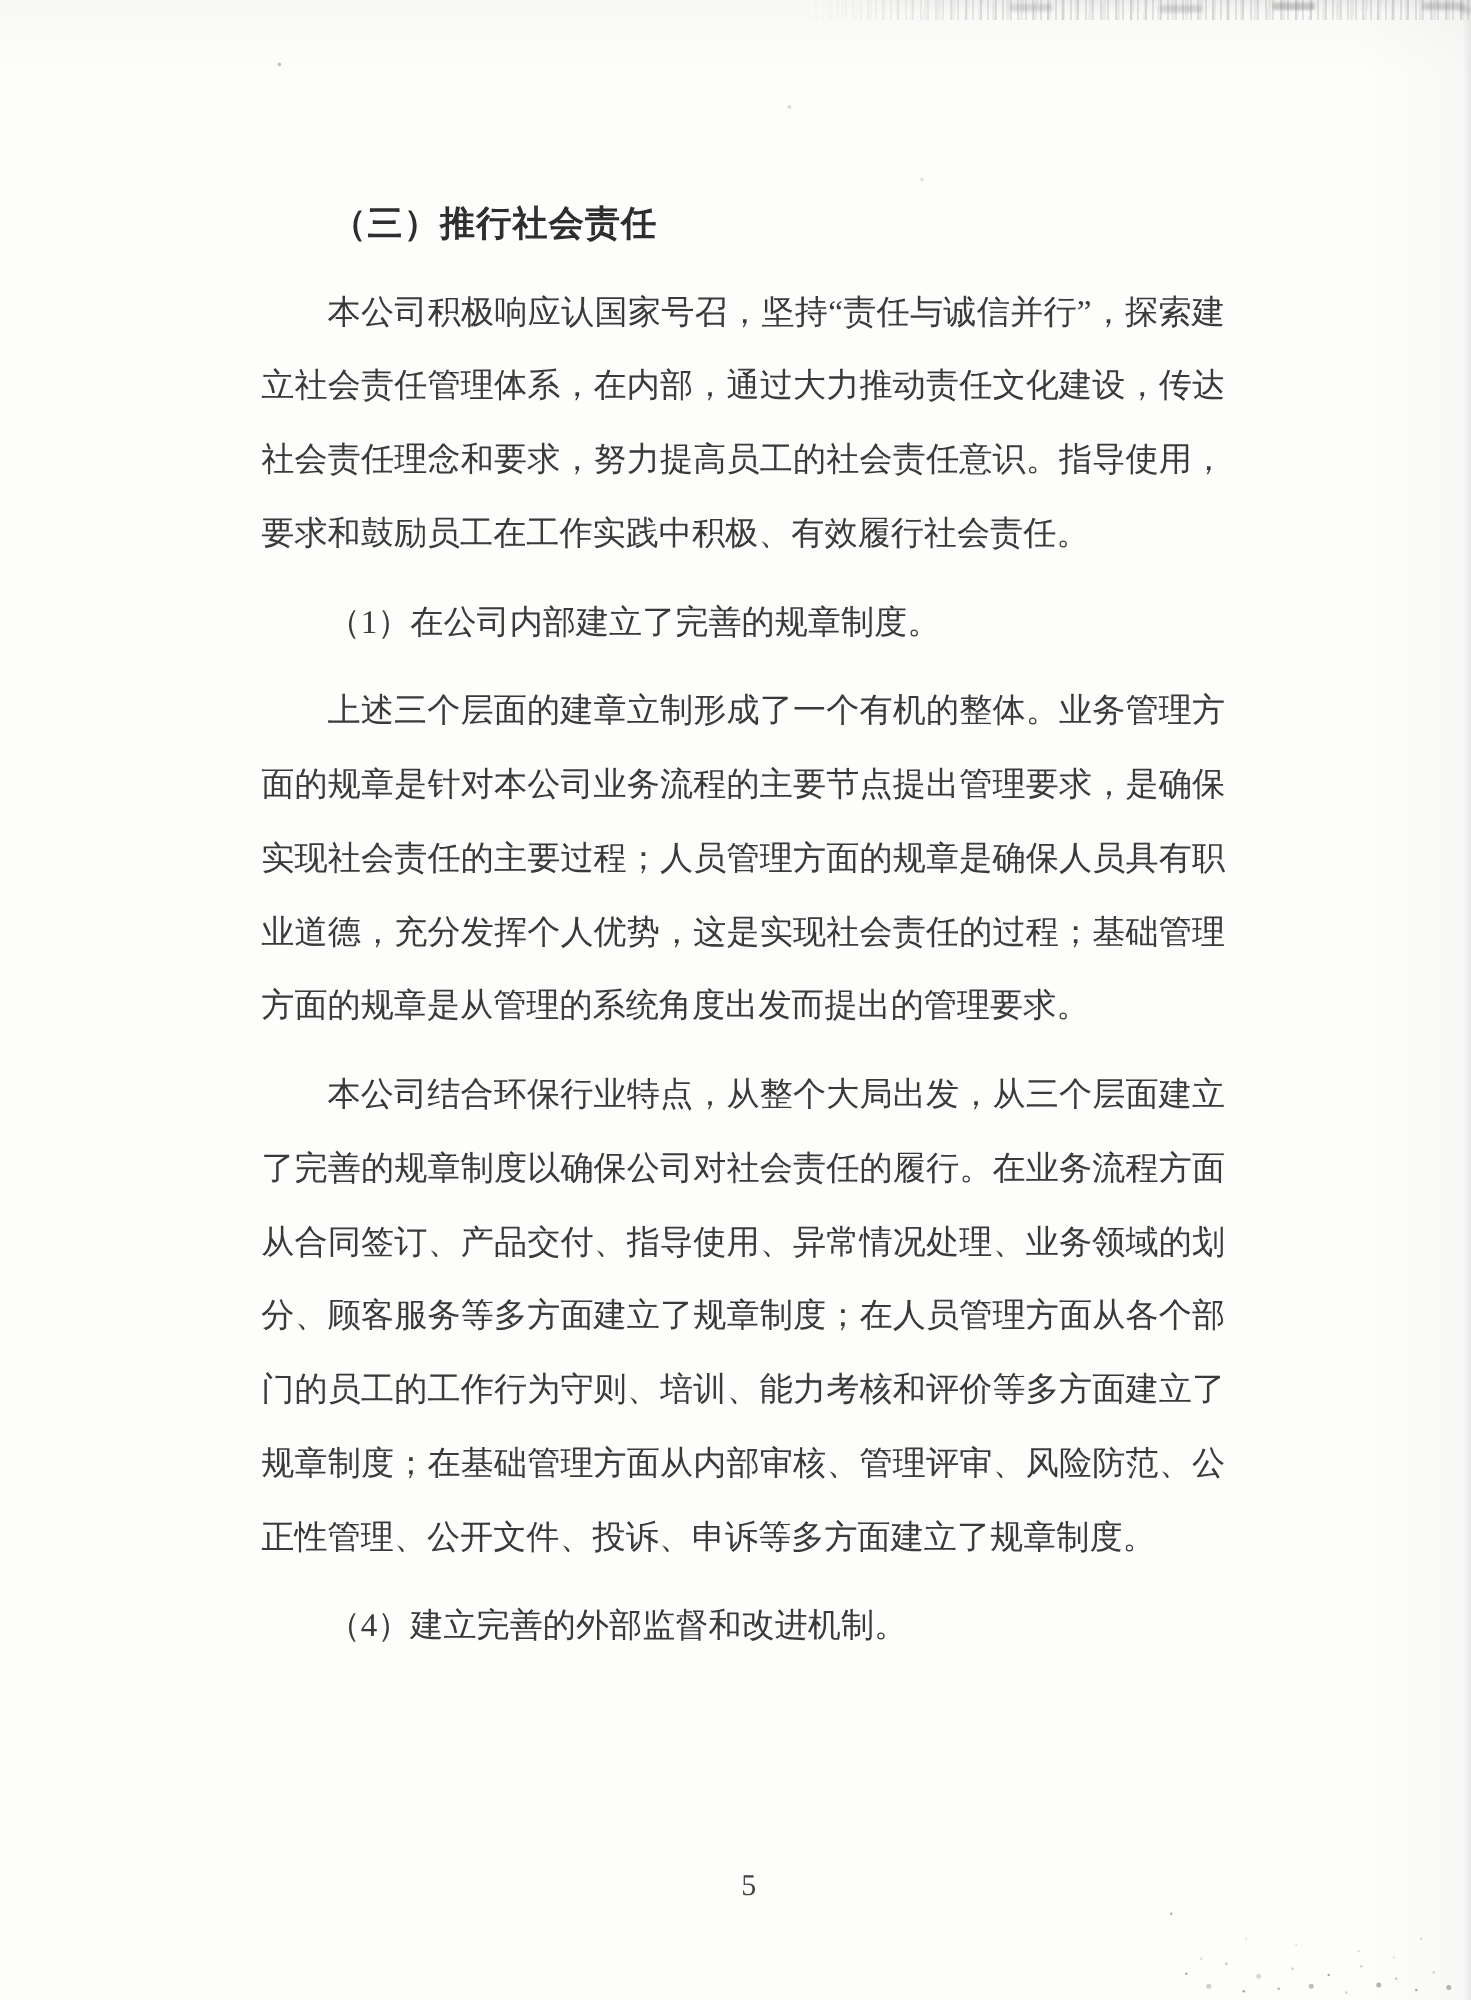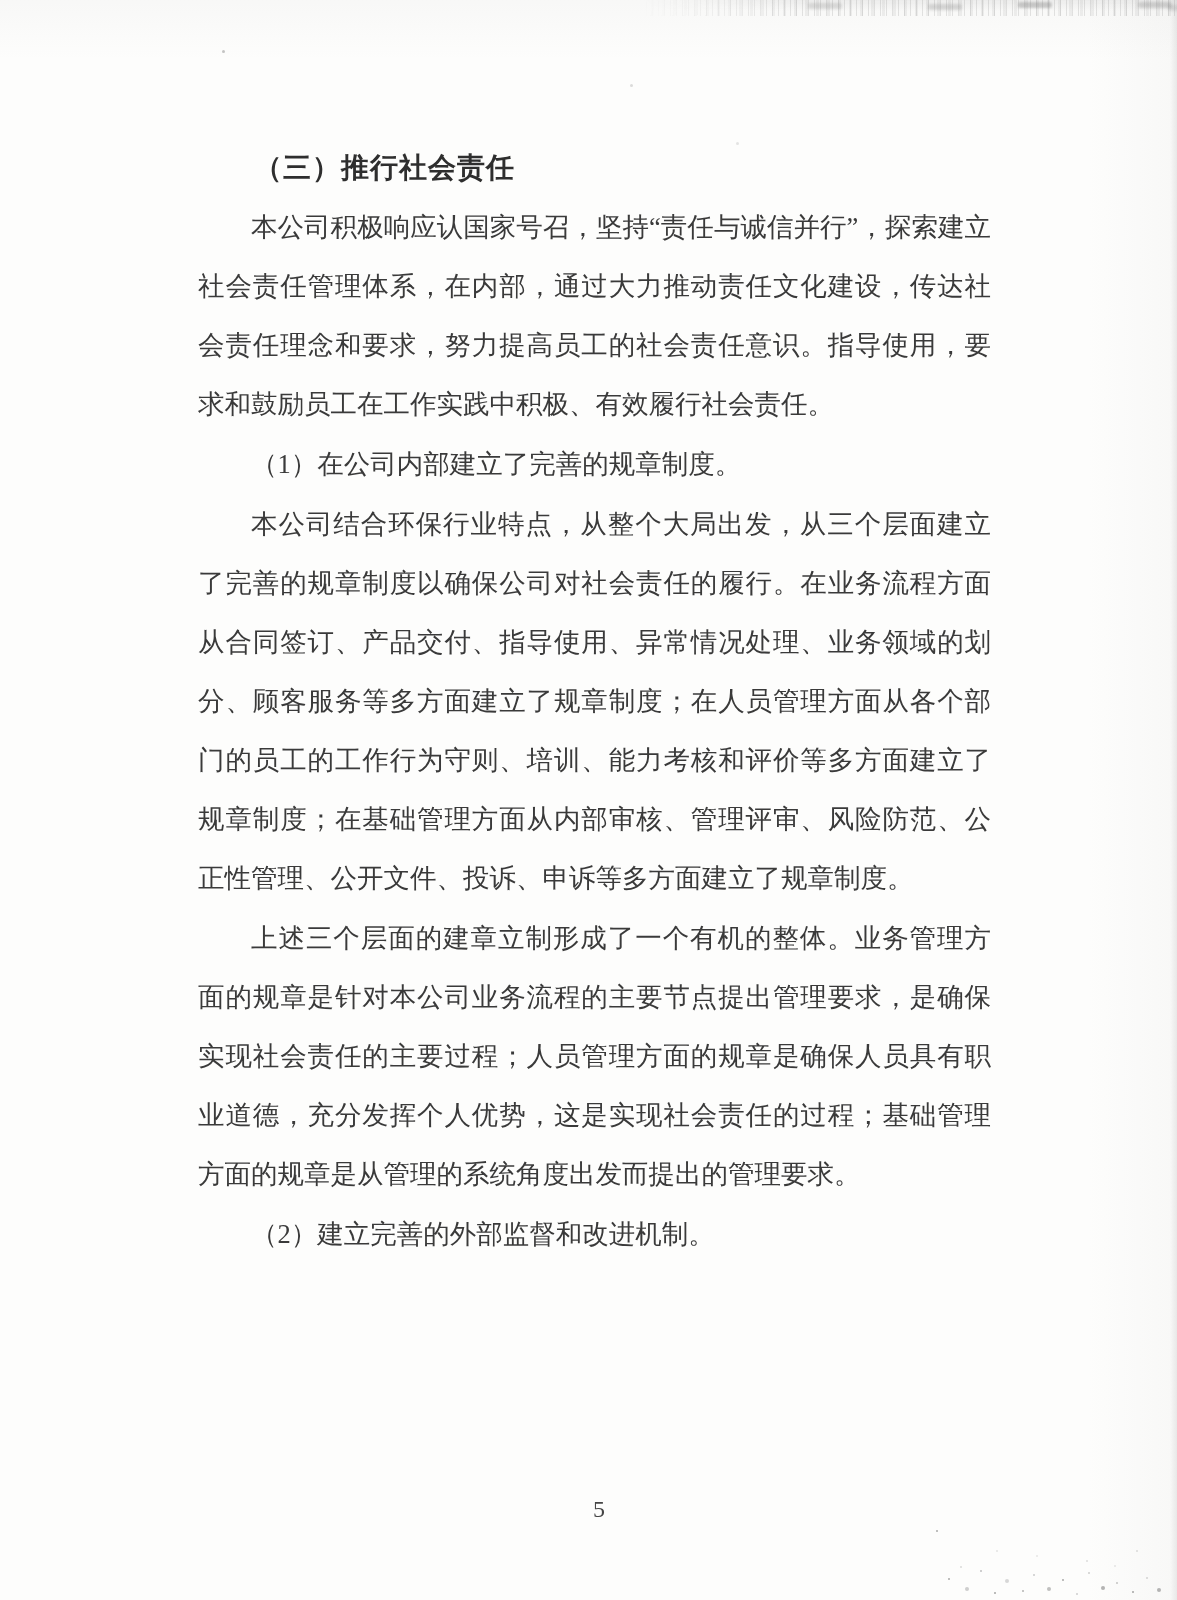--- a/index.html
+++ b/index.html
@@ -21,21 +21,21 @@
     pointer-events: none;
   }
 
   .content {
     position: absolute;
     left: 197px; top: 137px; width: 795px;
     font-size: 26.5px; line-height: 59px;
     color: #3a3a3a;
     text-align: justify;
   }
-  .content p, .content h2, .content h3 { margin: 1px; text-indent: 2em; }
+  .content p, .content h2, .content h3 { margin: 12px; text-indent: 2em; }
 
   .h-section, .h-sub {
     font-family: "Liberation Sans", "DejaVu Sans", sans-serif;
     font-weight: 700;
     font-size: 28px;
     color: #2e2e2e;
     letter-spacing: 1px;
   }
   .para { font-weight: 400; }
 
@@ -109,25 +109,25 @@
   <div class="speck s3"></div>
 
   <main class="content">
     <h2 class="h-section">（三）推行社会责任</h2>
 
     <p class="para">本公司积极响应认国家号召，坚持“责任与诚信并行”，探索建立社会责任管理体系，在内部，通过大力推动责任文化建设，传达社会责任理念和要求，努力提高员工的社会责任意识。指导使用，要求和鼓励员工在工作实践中积极、有效履行社会责任。</p>
 
 
     <p class="para">（1）在公司内部建立了完善的规章制度。</p>
 
+    <p class="para">上述三个层面的建章立制形成了一个有机的整体。业务管理方面的规章是针对本公司业务流程的主要节点提出管理要求，是确保实现社会责任的主要过程；人员管理方面的规章是确保人员具有职业道德，充分发挥个人优势，这是实现社会责任的过程；基础管理方面的规章是从管理的系统角度出发而提出的管理要求。</p>
+
     <p class="para">本公司结合环保行业特点，从整个大局出发，从三个层面建立了完善的规章制度以确保公司对社会责任的履行。在业务流程方面从合同签订、产品交付、指导使用、异常情况处理、业务领域的划分、顾客服务等多方面建立了规章制度；在人员管理方面从各个部门的员工的工作行为守则、培训、能力考核和评价等多方面建立了规章制度；在基础管理方面从内部审核、管理评审、风险防范、公正性管理、公开文件、投诉、申诉等多方面建立了规章制度。</p>
 
-    <p class="para">上述三个层面的建章立制形成了一个有机的整体。业务管理方面的规章是针对本公司业务流程的主要节点提出管理要求，是确保实现社会责任的主要过程；人员管理方面的规章是确保人员具有职业道德，充分发挥个人优势，这是实现社会责任的过程；基础管理方面的规章是从管理的系统角度出发而提出的管理要求。</p>
-
-    <p class="para">（2）建立完善的外部监督和改进机制。</p>
+    <p class="para">（4）建立完善的外部监督和改进机制。</p>
 
   </main>
 
   <div class="page-num">5</div>
 
   <div class="noise-br"></div>
 
 </div>
 
 </body></html>

